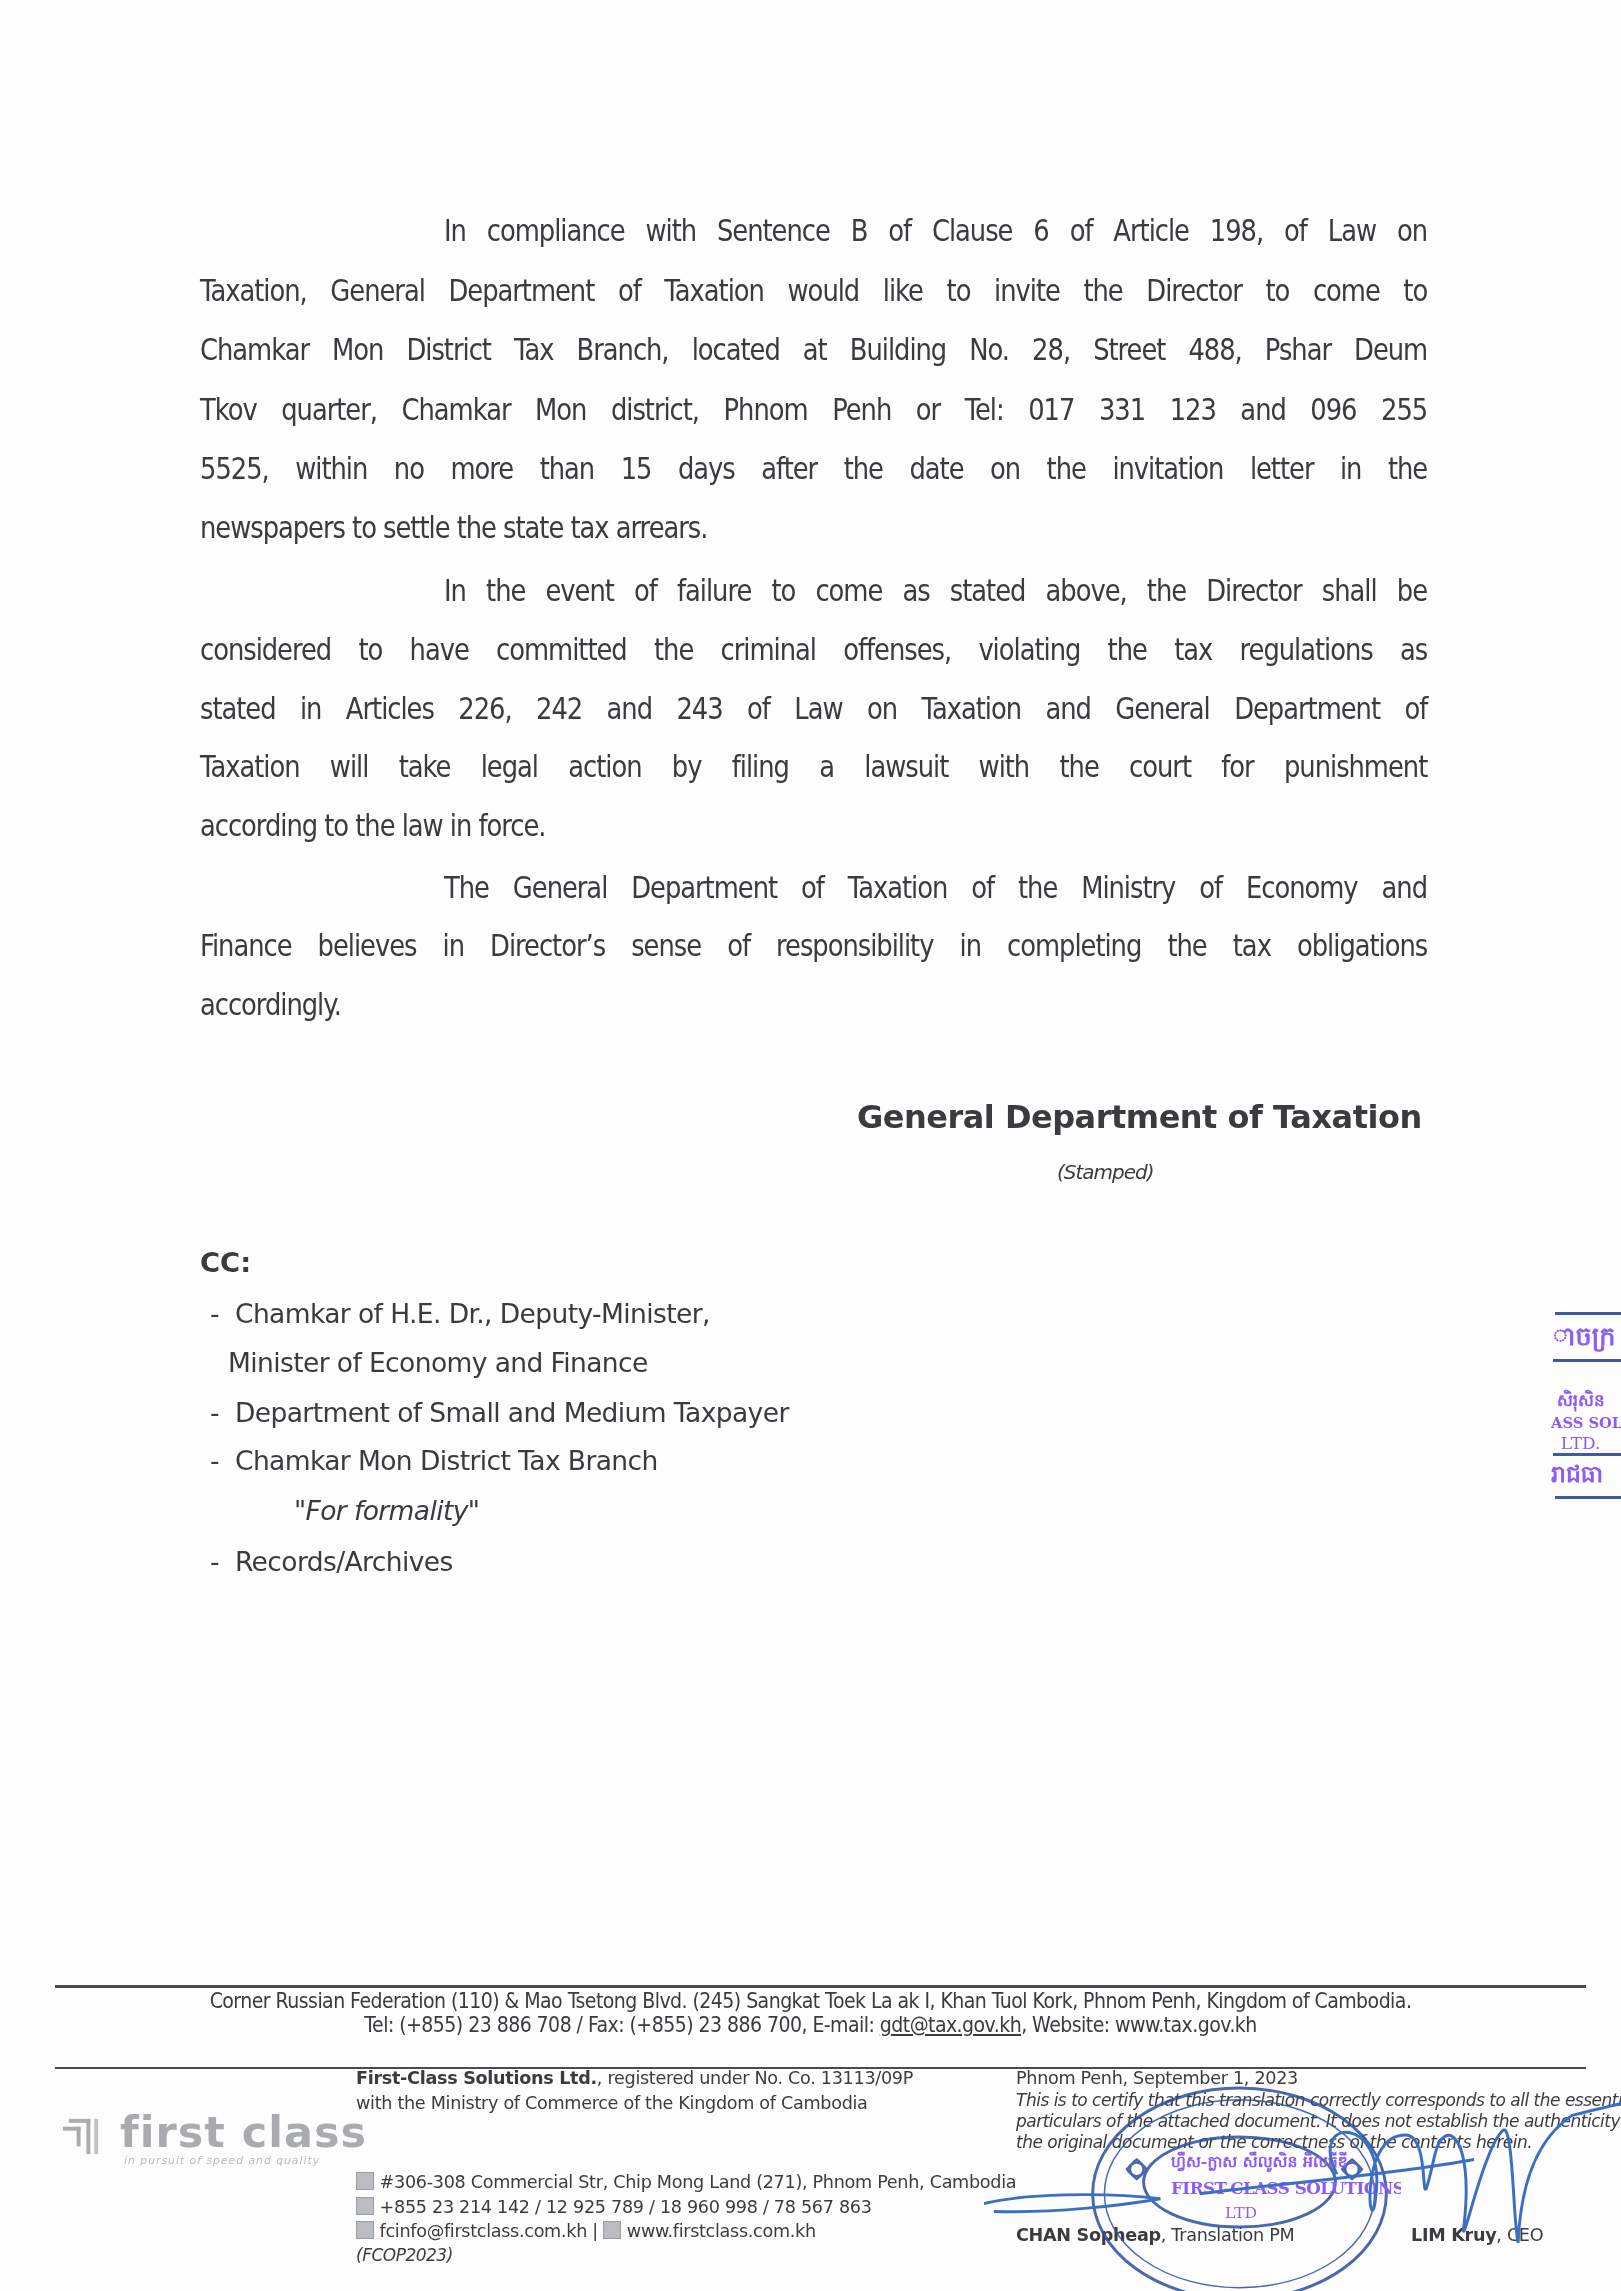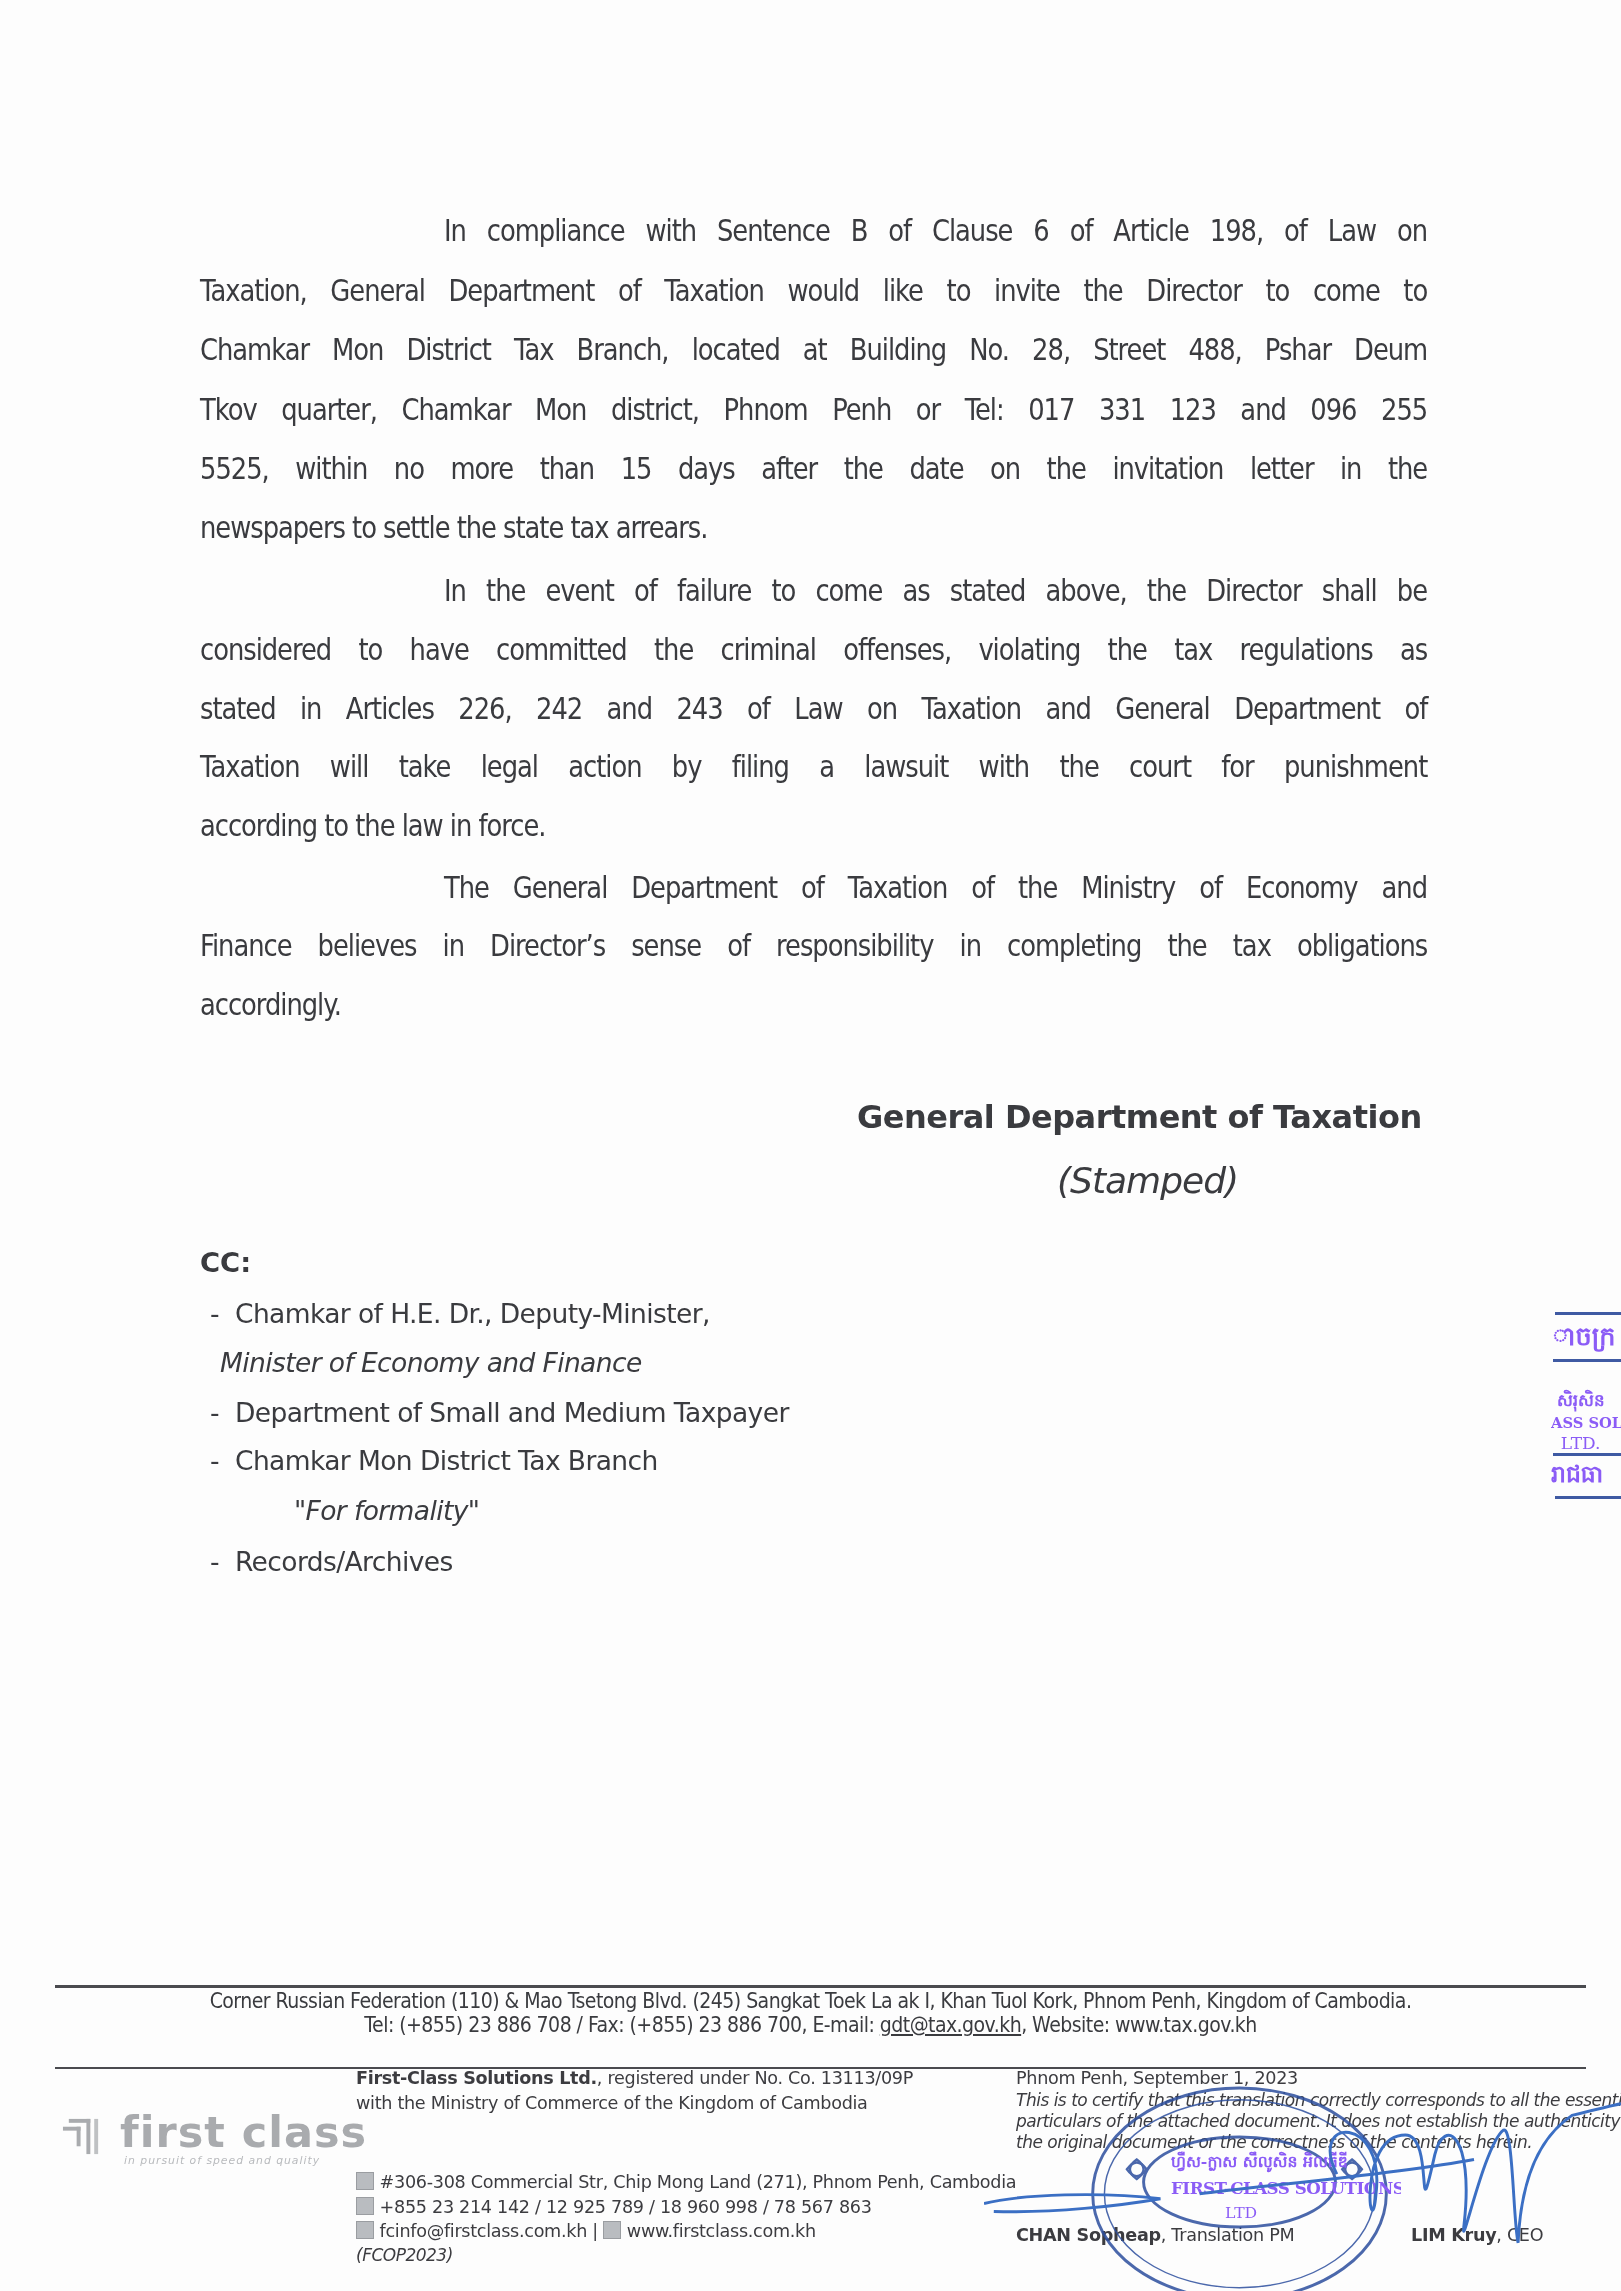--- a/index.html
+++ b/index.html
@@ -52,28 +52,28 @@
   <div class="body-line last" style="top:806px;">according to the law in force.</div>
 </div>
 
 <div>
   <div class="body-line indent" style="top:868px;">The General Department of Taxation of the Ministry of Economy and</div>
   <div class="body-line wide" style="top:926px;">Finance believes in Director’s sense of responsibility in completing the tax obligations</div>
   <div class="body-line last" style="top:985px;">accordingly.</div>
 </div>
 
 <div class="abs sig-title" style="left:857px; top:1098px;">General Department of Taxation</div>
-<div class="abs italic" style="left:1057px; top:1160px; font-size:36px; letter-spacing:-1px;">(Stamped)</div>
+<div class="abs italic" style="left:1057px; top:1160px; font-size:20px; letter-spacing:-1px;">(Stamped)</div>
 
 <div>
   <div class="abs" style="left:200px; top:1247px; font-size:27.4px; font-weight:bold;">CC:</div>
 
   <div class="abs cc-text" style="left:210px; top:1298px;">-</div>
   <div class="abs cc-text" style="left:235px; top:1298px;">Chamkar of H.E. Dr., Deputy-Minister,</div>
-  <div class="abs cc-text" style="left:220px; top:1347px;font-style:italic;">Minister of Economy and Finance</div>
+  <div class="abs cc-text" style="left:228px; top:1347px;">Minister of Economy and Finance</div>
 
   <div class="abs cc-text" style="left:210px; top:1397px;">-</div>
   <div class="abs cc-text" style="left:235px; top:1397px;">Department of Small and Medium Taxpayer</div>
 
   <div class="abs cc-text" style="left:210px; top:1445px;">-</div>
   <div class="abs cc-text" style="left:235px; top:1445px;">Chamkar Mon District Tax Branch</div>
 
   <div class="abs cc-text italic" style="left:294px; top:1495px;">"For formality"</div>
 
   <div class="abs cc-text" style="left:210px; top:1546px;">-</div>

